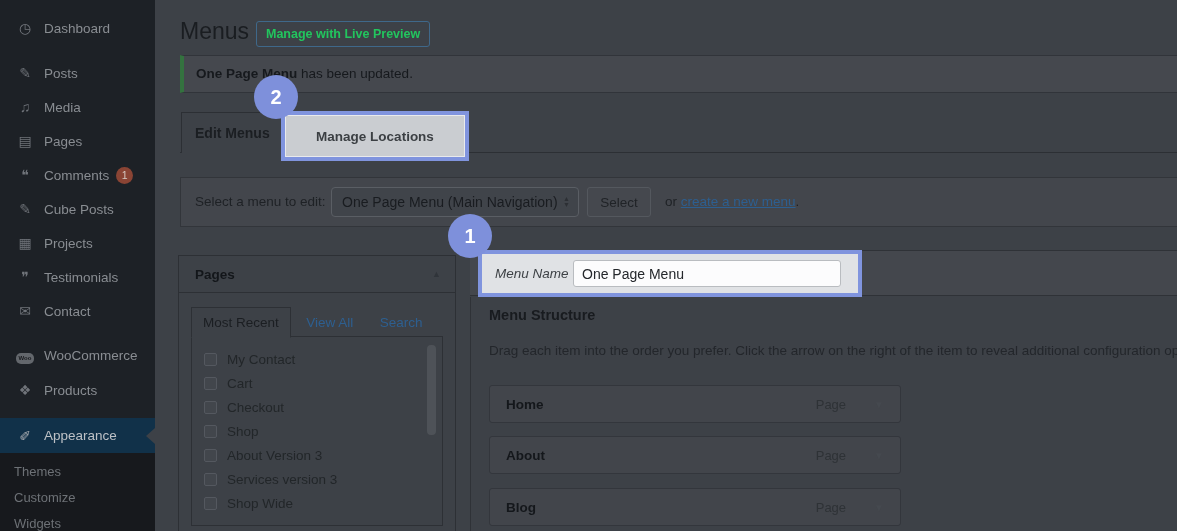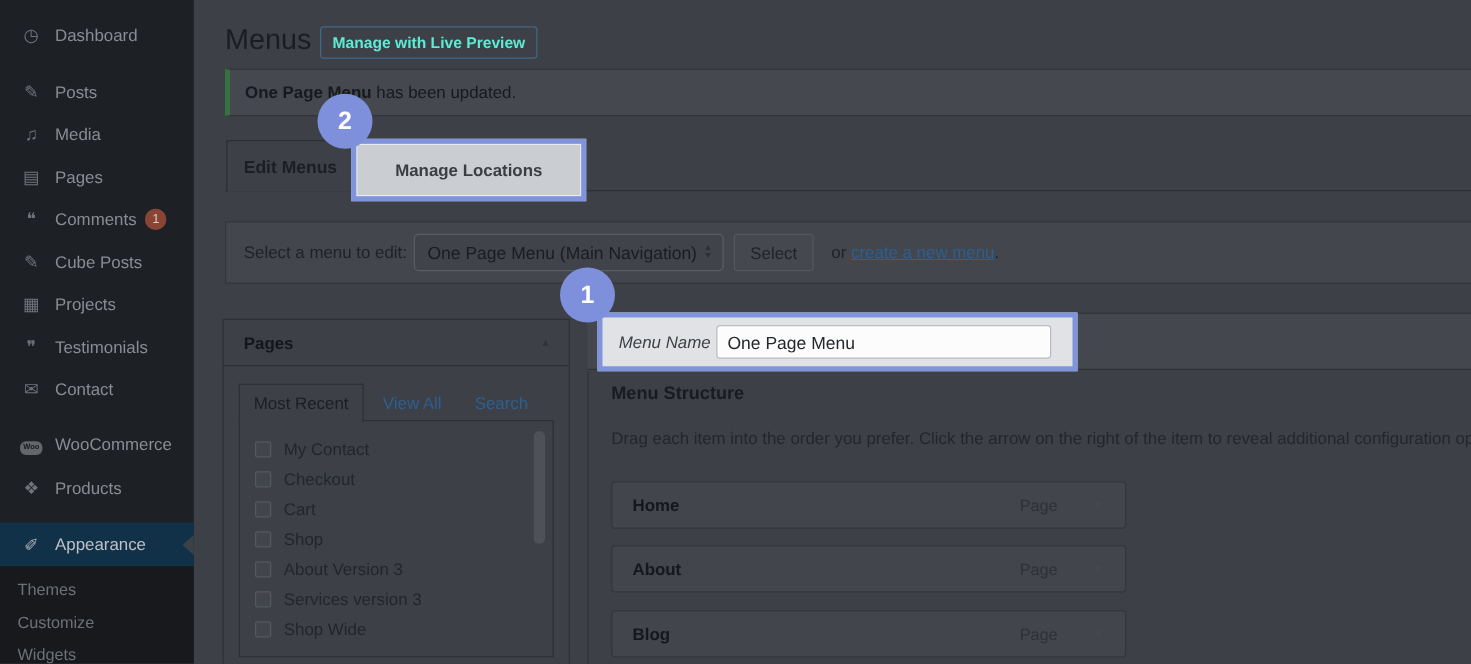--- a/index.html
+++ b/index.html
@@ -21,21 +21,21 @@
            color:#d4c8c2; font-size:10.5px; line-height:17px; text-align:center; padding:0 4px; }
   .ic-woo { display:inline-block; width:18px; height:11px; background:#63676c; border-radius:5px;
             color:#17191d; font-size:6px; line-height:11px; text-align:center; font-weight:bold; }
   #submenu-bg { position:absolute; left:0; top:453px; right:0; bottom:0; background:#17191d; }
   .s-sub { position:absolute; left:0; right:12px; height:26px; line-height:26px; padding-left:14px;
            color:#6d7176; font-size:13px; cursor:pointer; }
 
   
   #page-title { position:absolute; left:180px; top:18px; font-size:23px; font-weight:400; color:#1a1d21; }
   #live-preview-btn { position:absolute; left:256px; top:21px; height:26px; line-height:24px;
-    padding:0 9px; border:1px solid #3f688a; border-radius:3px; color:#5eead4; font-size:12.5px;
+    padding:0 9px; border:1px solid #3f688a; border-radius:3px; color:#22c55e; font-size:12.5px;
     font-weight:bold; background:transparent; cursor:pointer; }
 
   
   #notice { position:absolute; left:180px; top:55px; right:-2px; height:38px; background:#45484e;
             border:1px solid #31343a; border-left:4px solid #34723f; }
   #notice p { line-height:36px; padding-left:12px; font-size:13.5px; color:#16191d; }
 
   
   #tab-line { position:absolute; left:180px; top:152px; right:0; height:1px; background:#2c2f34; }
   #tab-edit-menus { position:absolute; left:181px; top:112px; height:41px; line-height:40px;
@@ -209,25 +209,25 @@
       <span class="ptab active">Most Recent</span>
       <span class="ptab link">View All</span>
       <span class="ptab link">Search</span>
       <div id="pages-list">
         <div class="cb-row">
             <span class="cb"></span>
             <label>My Contact</label>
           </div>
         <div class="cb-row">
             <span class="cb"></span>
+            <label>Cart</label>
+          </div>
+        <div class="cb-row">
+            <span class="cb"></span>
             <label>Checkout</label>
-          </div>
-        <div class="cb-row">
-            <span class="cb"></span>
-            <label>Cart</label>
           </div>
         <div class="cb-row">
             <span class="cb"></span>
             <label>Shop</label>
           </div>
         <div class="cb-row">
             <span class="cb"></span>
             <label>About Version 3</label>
           </div>
         <div class="cb-row">

